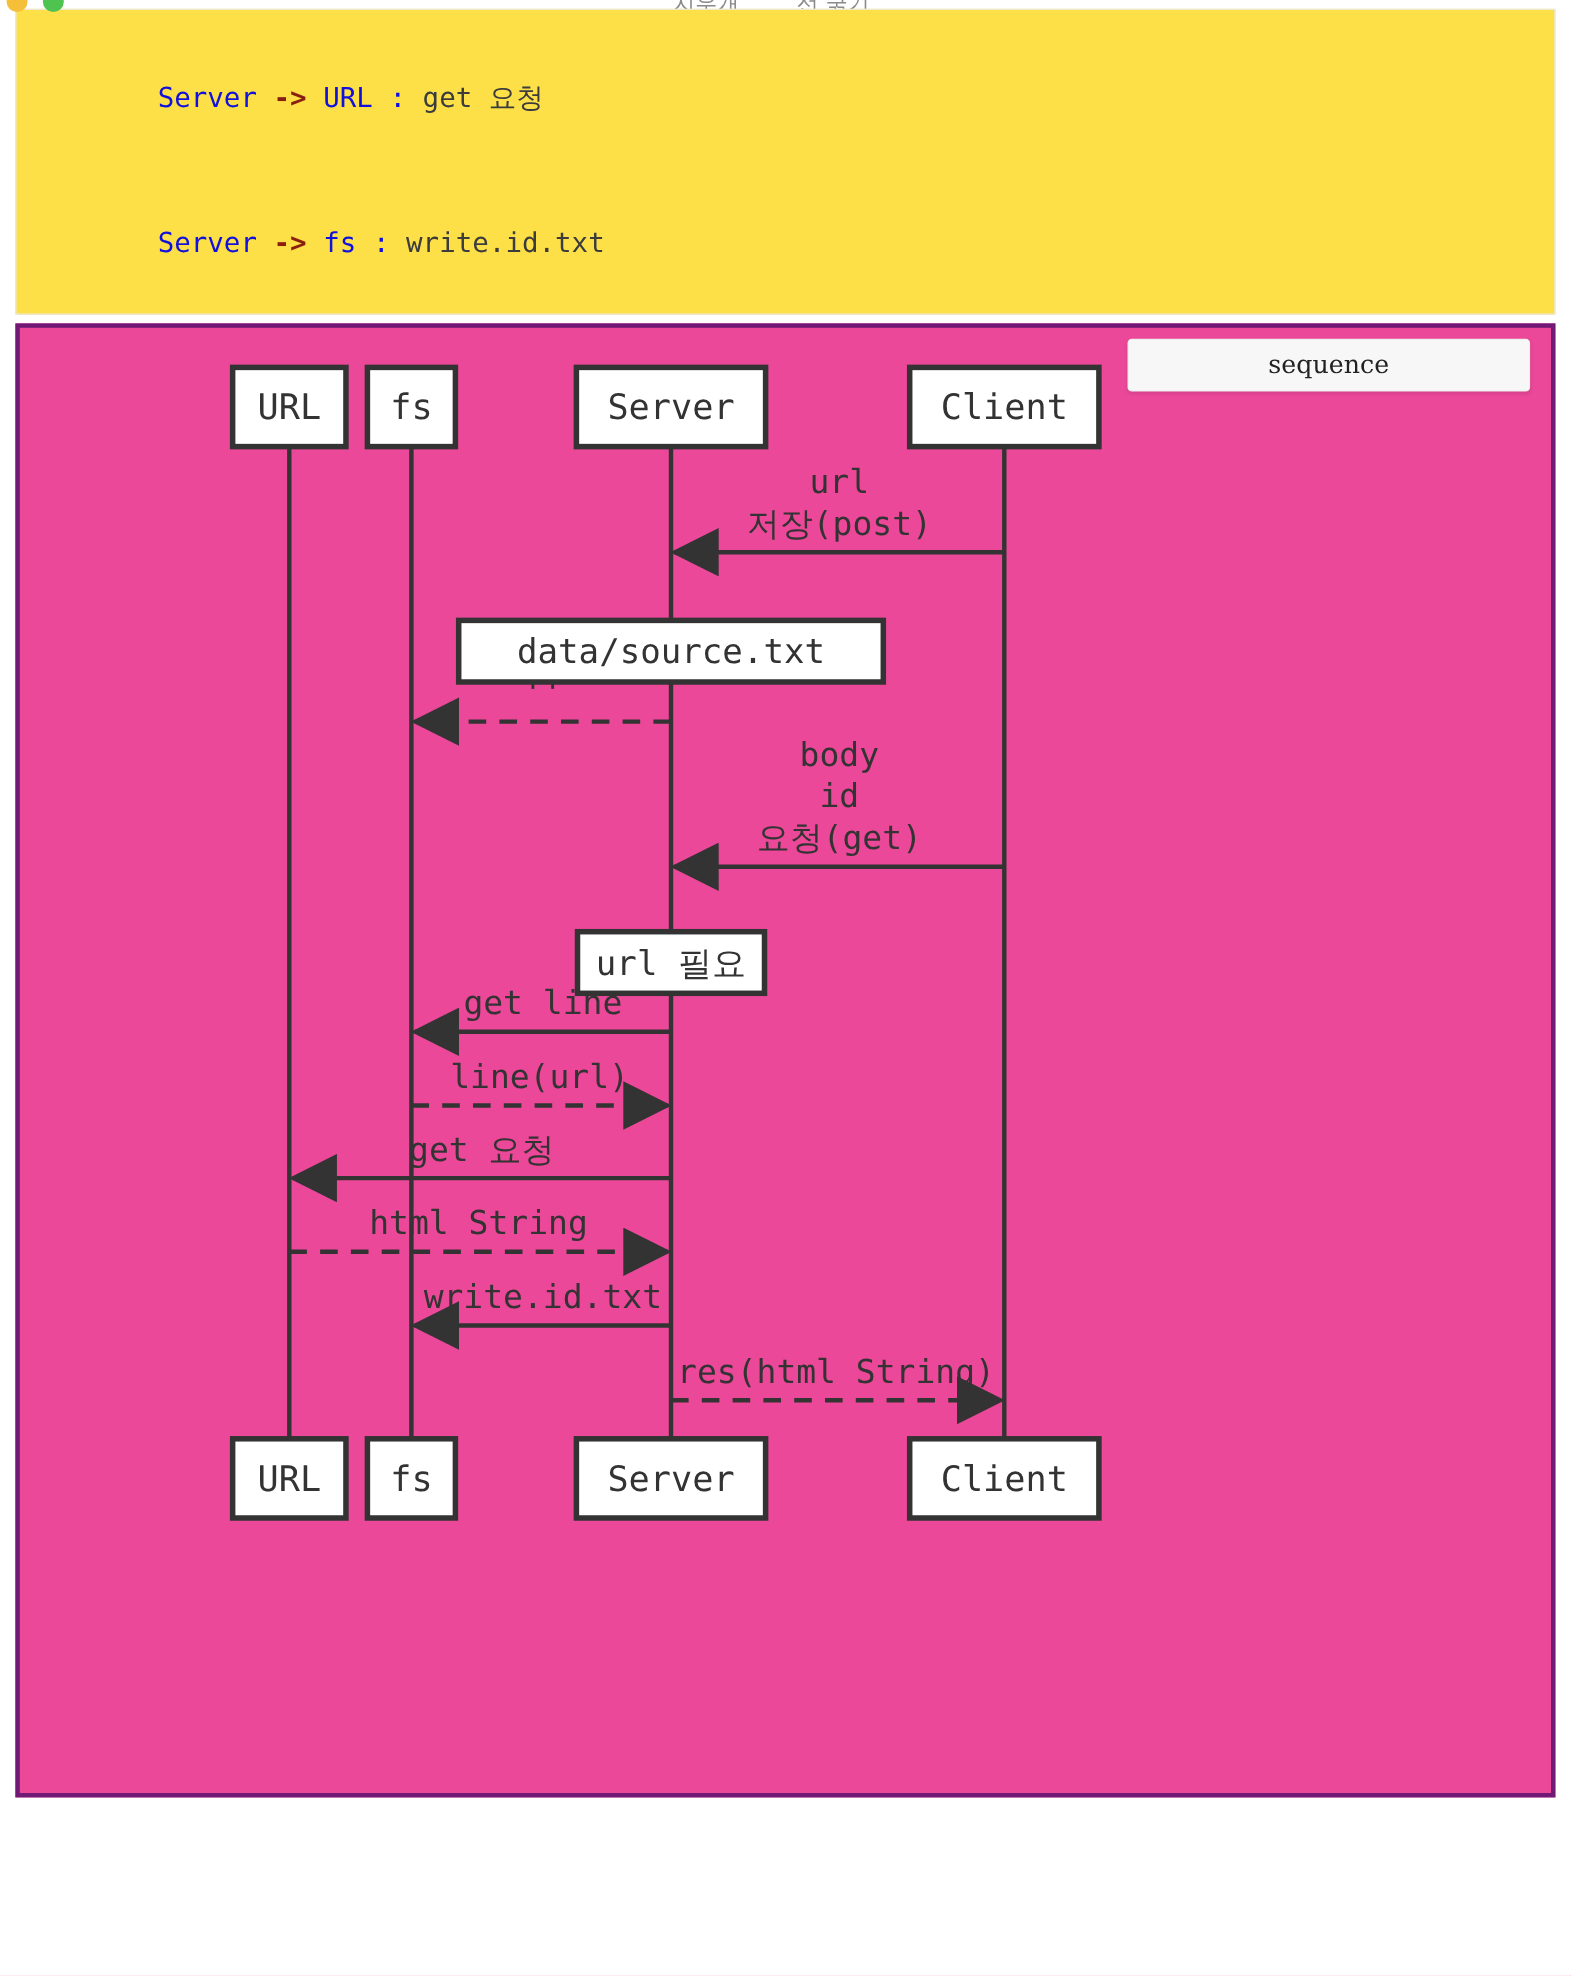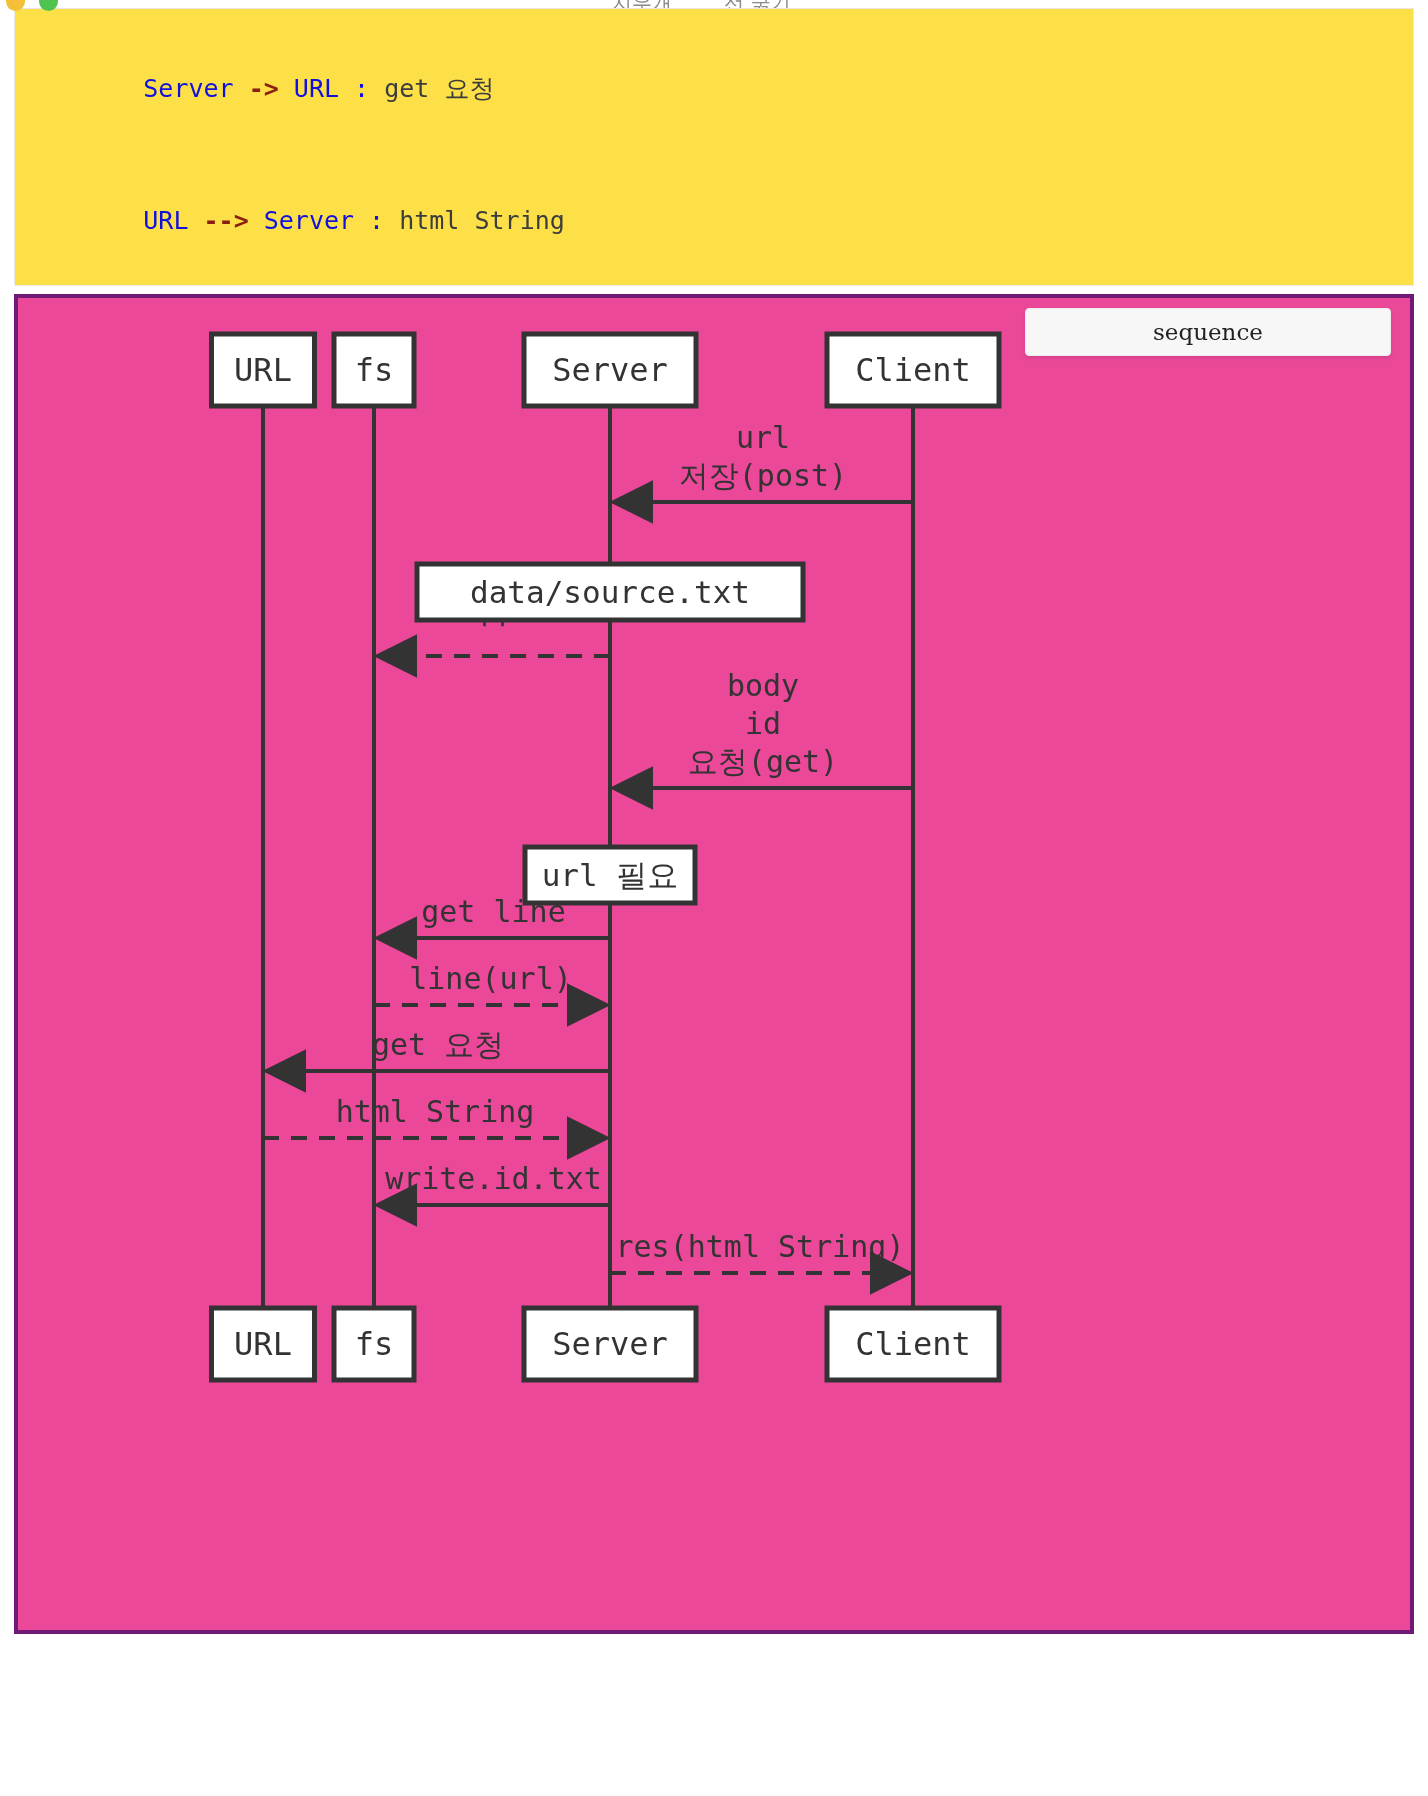--- a/index.html
+++ b/index.html
@@ -116,23 +116,20 @@
   </div>
 
   <div class="traffic-lights">
     <div class="tl-dot tl-yellow"></div>
     <div class="tl-dot tl-green"></div>
   </div>
 
   <div class="code-pane">
     <div class="code-line">
       <span class="tok-actor">Server</span><span class="tok-text"> </span><span class="tok-arrow">-&gt;</span><span class="tok-text"> </span><span class="tok-actor">URL</span><span class="tok-colon"> : </span><span class="tok-text">get 요청</span>
-    </div>
-    <div class="code-line">
-      <span class="tok-actor">URL</span><span class="tok-text"> </span><span class="tok-arrow">--&gt;</span><span class="tok-text"> </span><span class="tok-actor">Server</span><span class="tok-colon"> : </span><span class="tok-text">html String</span>
     </div>
     <div class="code-line">
       <span class="tok-actor">Server</span><span class="tok-text"> </span><span class="tok-arrow">-&gt;</span><span class="tok-text"> </span><span class="tok-actor">fs</span><span class="tok-colon"> : </span><span class="tok-text">write.id.txt</span>
     </div>
     <div class="code-line">
       <span class="tok-actor">Server</span><span class="tok-text"> </span><span class="tok-arrow">--&gt;</span><span class="tok-text"> </span><span class="tok-actor">Client</span><span class="tok-colon"> : </span><span class="tok-text">res(html String)</span>
     </div>
   </div>
 
   <div class="diagram-pane">

